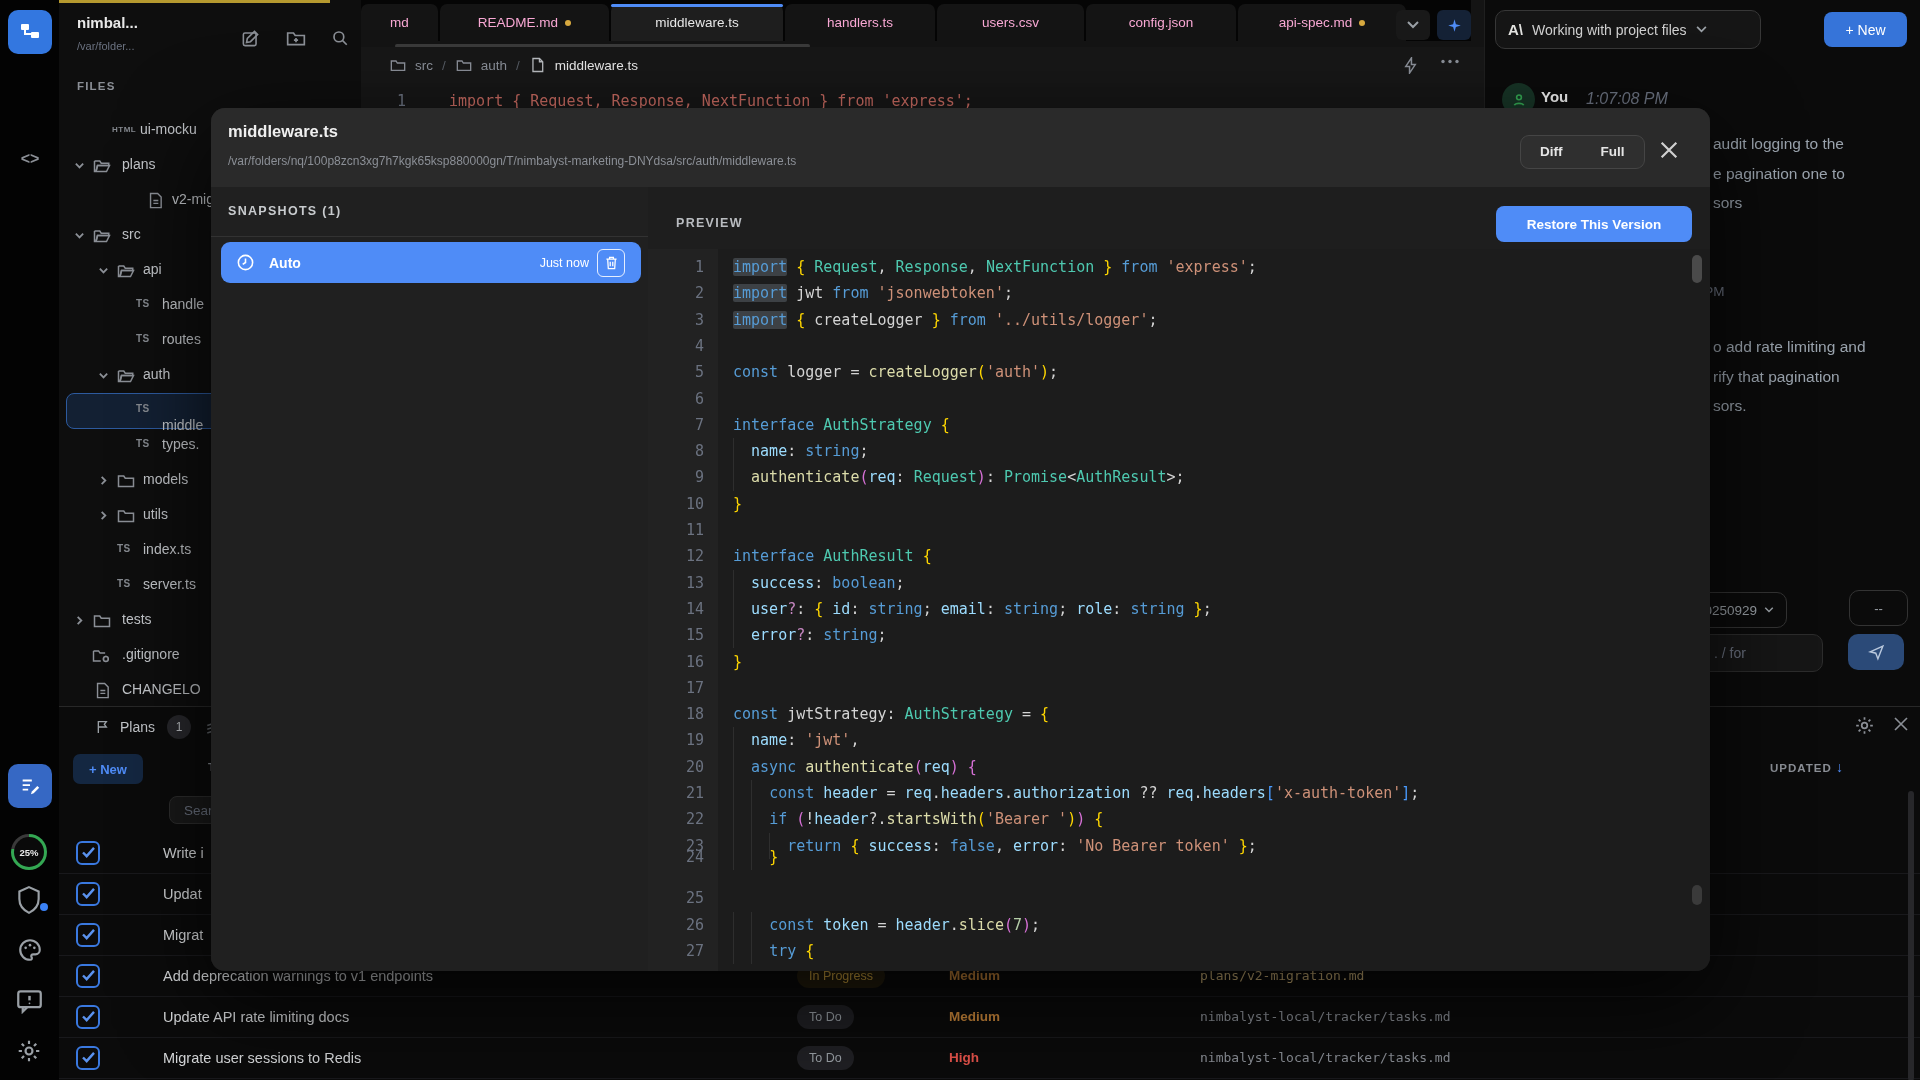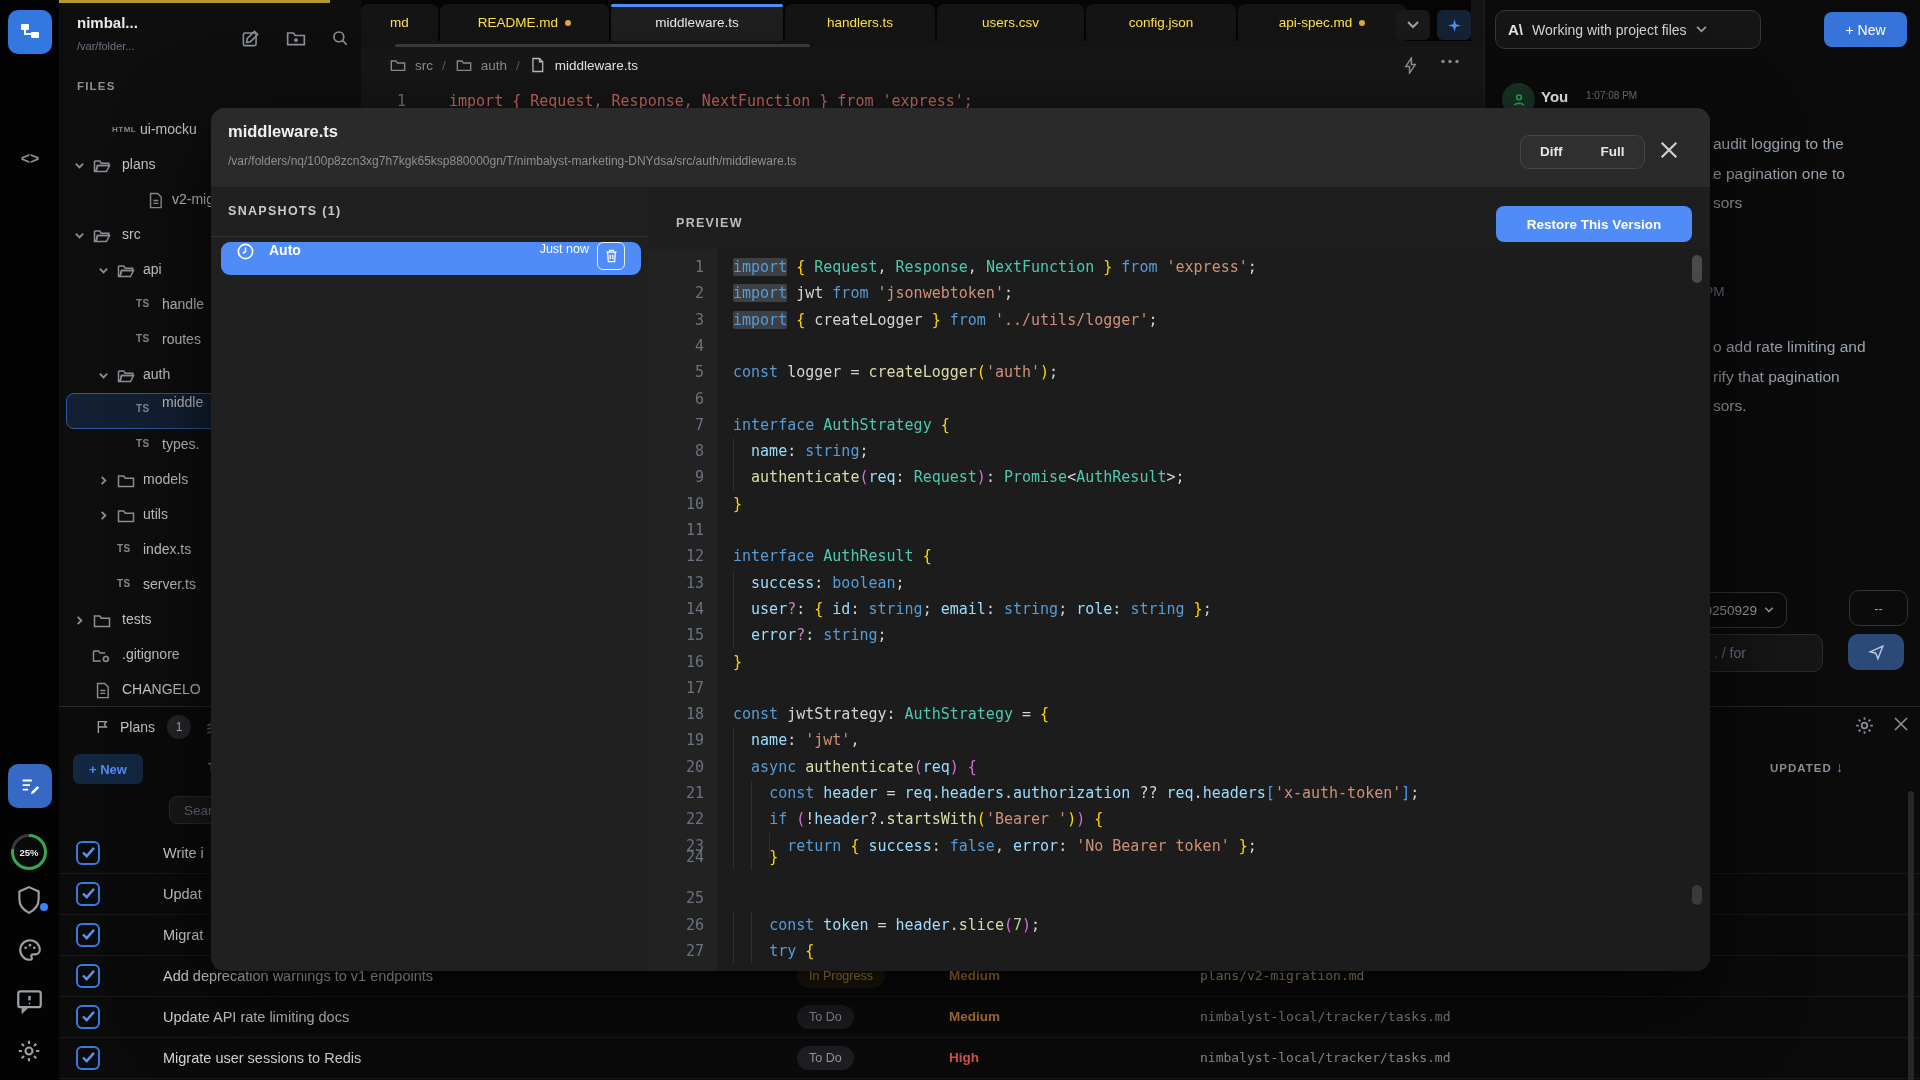--- a/index.html
+++ b/index.html
@@ -24,21 +24,21 @@
   .tree-sel{left:7px;width:292px;height:34px;border:1px solid #2d5a9e;background:#132033;border-radius:8px;}
   .tchev{width:16px;height:16px;color:#8b8f96;flex:none;display:flex;align-items:center;justify-content:center;}
   .tico{width:18px;height:18px;color:#8b8f96;flex:none;margin-right:8px;display:flex;align-items:center;justify-content:center;}
   .tbadge{font-size:10px;font-weight:bold;color:#85898f;letter-spacing:.5px;margin-right:9px;flex:none;}
   .tbadge.html{font-size:8px;}
 
   
   #editor{left:361px;top:0;width:1123px;height:706px;background:#141414;}
   #tabbar{left:0;top:0;width:1110px;height:41px;background:#050505;display:flex;gap:2px;overflow:hidden;}
   .tab{height:37px;margin-top:4px;background:#141414;border-radius:7px 7px 0 0;display:flex;align-items:center;
-       justify-content:center;gap:7px;font-size:13.5px;color:#fde047;flex:none;position:relative;}
+       justify-content:center;gap:7px;font-size:13.5px;color:#f9a8d4;flex:none;position:relative;}
   .tab.active{background:#1e1e1e;color:#e8e8e8;}
   .tab.active::before{content:"";position:absolute;top:0;left:0;right:0;height:3px;background:#4f8cf7;border-radius:3px;}
   .tabdot{width:6px;height:6px;border-radius:50%;background:#d7a93f;}
   #tab-scroll{left:34px;top:44px;width:415px;height:4px;background:#3a3a3a;border-radius:2px;}
   .tab-aux{top:10px;width:34px;height:30px;border-radius:6px;display:flex;align-items:center;justify-content:center;}
   #breadcrumb{left:0;top:47px;width:1123px;height:36px;background:#171717;display:flex;align-items:center;
               font-size:13.5px;color:#8a8f98;}
   #bg-code-line{left:0;top:83px;width:1123px;height:25px;overflow:hidden;background:#161616;}
 
   
@@ -94,22 +94,22 @@
   #m-head{left:0;top:0;width:1499px;height:79px;background:#2a2a2a;border-bottom:1px solid #3a3a3a;}
   #m-title{left:17px;top:14px;font-size:16.5px;font-weight:bold;color:#f0f0f0;}
   #m-path{left:17px;top:46px;font-size:12px;color:#8b8f96;}
   #m-diffgroup{left:1309px;top:27px;height:32px;border:1px solid #454545;background:#2f2f2f;border-radius:9px;
                display:flex;align-items:center;}
   .m-toggle{padding:0 19px;font-size:13.5px;font-weight:bold;color:#e5e5e5;line-height:30px;}
   #m-close{left:1447px;top:31px;width:22px;height:22px;color:#d0d0d0;}
   #m-snaps{left:0;top:79px;width:437px;height:784px;background:#202020;border-right:1px solid #323232;}
   #m-snaps-head{left:17px;top:17px;font-size:12.5px;letter-spacing:1.3px;color:#c8cbce;font-weight:bold;}
   #m-snaps-div{left:0;top:49px;width:437px;height:1px;background:#323232;}
-  #m-snap-item{left:10px;top:55px;width:420px;height:33px;background:#4f8cf7;border-radius:9px;display:flex;
-               align-items:flex-start;color:#fff;}
+  #m-snap-item{left:10px;top:55px;width:420px;height:41px;background:#4f8cf7;border-radius:9px;display:flex;
+               align-items:center;color:#fff;}
   #m-snap-name{margin-left:14px;font-size:14px;font-weight:bold;}
   #m-snap-time{position:absolute;right:52px;font-size:12.5px;}
   #m-snap-trash{position:absolute;right:16px;width:26px;height:26px;border:1.5px solid rgba(255,255,255,.85);
                 border-radius:6px;display:flex;align-items:center;justify-content:center;}
   #m-preview-head{left:437px;top:79px;width:1062px;height:62px;background:#1e1e1e;}
   #m-prev-label{left:28px;top:29px;font-size:12.5px;letter-spacing:1.3px;color:#b9bcc0;font-weight:bold;}
   #m-restore{left:848px;top:19px;width:196px;height:36px;background:#4f8cf7;border-radius:8px;color:#fff;
              font-size:13.5px;font-weight:bold;display:flex;align-items:center;justify-content:center;}
   #m-code{left:437px;top:141px;width:1062px;height:722px;background:#1c1c1c;overflow:hidden;}
   #m-gutter{left:0;top:0;width:70px;height:722px;background:#222222;}
@@ -277,21 +277,21 @@
             <svg width="18" height="15" viewBox="0 0 24 20" fill="none" stroke="#8b8f96" stroke-width="2">
               <path d="M2 4 h7 l2 3 h10 v3 H6 l-2 8"></path>
               <path d="M2 4 v14 h16 l4 -8 H6 l-2 8"></path>
             </svg>
           </span>
           <span class="abs" style="left: 84px; top: 8px;">auth</span>
         </div>
         <div class="tree-row abs" style="top: 280px;">
           <div class="tree-sel abs" style="top: 0px;"></div>
           <span class="tbadge abs" style="left: 77px; display: flex; top: 10px;">TS</span>
-          <span class="abs" style="left: 103px; top: 1px;">middle</span>
+          <span class="abs" style="left: 103px; top: 24px;">middle</span>
         </div>
         <div class="tree-row abs" style="top: 315px;">
           <span class="tbadge abs" style="left: 77px; display: flex; top: 10px;">TS</span>
           <span class="abs" style="left: 103px; top: 8px;">types.</span>
         </div>
         <div class="tree-row abs" style="top: 350px;">
           <span class="tchev abs" style="left: 36px;">
             <svg width="11" height="11" viewBox="0 0 12 12" fill="none" stroke="#8b8f96" stroke-width="2">
               <path d="M4 2 L8 6 L4 10"></path>
             </svg>
@@ -447,21 +447,21 @@
     </div>
     <div class="abs" id="ap-new">+ New</div>
 
     <div class="abs" style="left:17px;top:83px;width:33px;height:33px;border-radius:50%;background:#173426;display:flex;align-items:center;justify-content:center;">
       <svg width="16" height="16" viewBox="0 0 24 24" fill="none" stroke="#34a853" stroke-width="2.4">
           <circle cx="12" cy="8" r="3.6"></circle>
           <path d="M5 20 c1.5 -4 12.5 -4 14 0"></path>
         </svg>
     </div>
     <div class="abs" style="left:56px;top:88px;font-size:15px;font-weight:bold;color:#f0f0f0;">You</div>
-    <div class="abs" style="left:101px;top:90px;font-size:10px;color:#6b7280;">1:07:08 PM</div>
+    <div class="abs" style="left:101px;top:90px;font-size:16px;color:#6b7280;font-style:italic;">1:07:08 PM</div>
     <div class="abs" id="msg1-frags" style="left:228px;top:129px;">
         <div class="msg-frag">audit logging to the</div>
         <div class="msg-frag">e pagination one to</div>
         <div class="msg-frag">sors</div>
       </div>
 
     <div class="abs" style="left:208px;top:284px;font-size:13.5px;color:#6b7280;">8 PM</div>
     <div class="abs" id="msg2-frags" style="left:228px;top:332px;">
         <div class="msg-frag">o add rate limiting and</div>
         <div class="msg-frag">rify that pagination</div>

